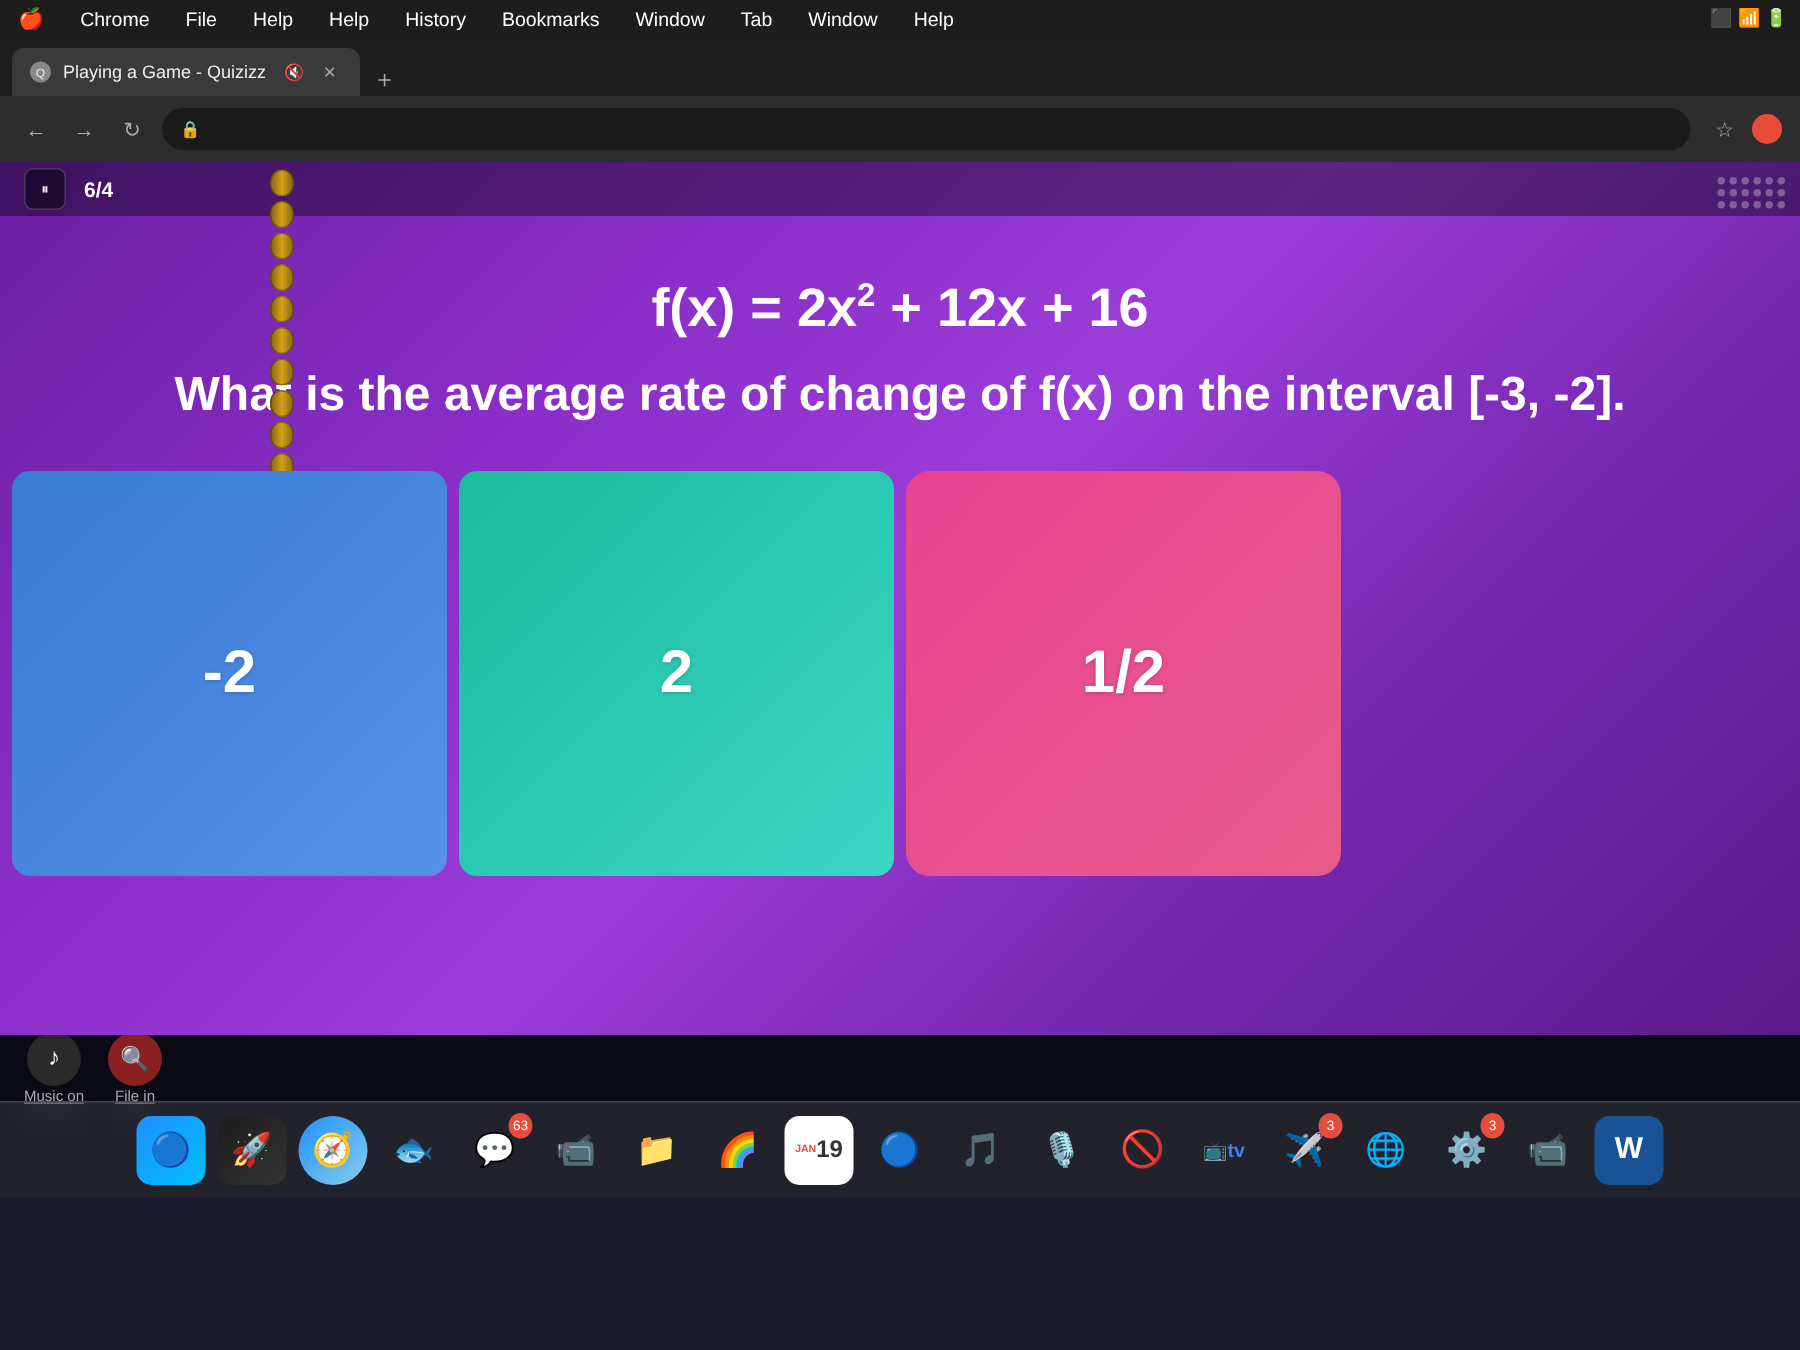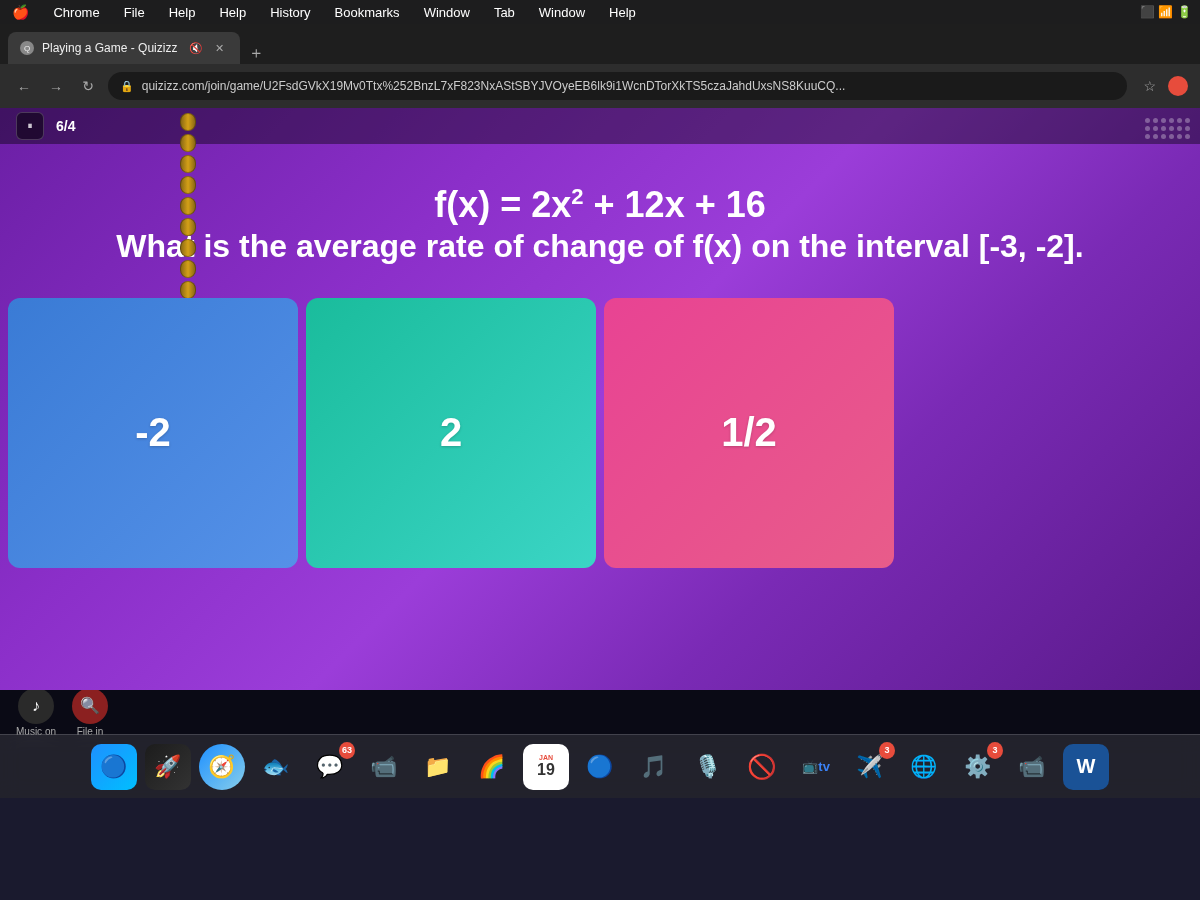--- a/index.html
+++ b/index.html
@@ -144,21 +144,21 @@
 
     
     .question-section {
       padding: 40px 60px 30px;
       text-align: center;
       color: white;
     }
     .question-formula {
       font-size: 36px;
       font-weight: bold;
-      margin-bottom: 0;
+      margin-bottom: 16px;
       color: white;
     }
     .question-text {
       font-size: 32px;
       font-weight: bold;
       color: white;
       line-height: 1.3;
     }
 
     
@@ -179,21 +179,21 @@
       font-weight: bold;
       color: white;
       text-shadow: 0 1px 3px rgba(0,0,0,0.2);
       transition: transform 0.1s, brightness 0.1s;
       position: relative;
       overflow: hidden;
     }
     .answer-card.blue { background: linear-gradient(135deg, #3a7bd5, #5591e8); }
     .answer-card.cyan { background: linear-gradient(135deg, #1abc9c, #3bd5c5); }
     .answer-card.yellow { background: linear-gradient(135deg, #f0b429, #f5c842); }
-    .answer-card.pink { background: linear-gradient(135deg, #e84393, #e85c8a); }
+    .answer-card.pink { background: linear-gradient(135deg, #e84393, #e85c8a); border-radius: 16px; }
 
     
     .bottom-area {
       height: 108px;
       background: rgba(10,10,20,0.95);
       display: flex;
       flex-direction: column;
     }
     .shortcuts-row {
       height: 44px;
@@ -203,21 +203,21 @@
       gap: 16px;
     }
     .shortcut-btn {
       width: 36px; height: 36px;
       border-radius: 50%;
       background: #2a2a2a;
       display: flex; align-items: center; justify-content: center;
       cursor: pointer; font-size: 16px; color: white;
     }
     .shortcut-btn.red-btn { background: #8b2020; }
-    .shortcut-label { font-size: 10px; color: #aaa; text-align: right; margin-top: 2px; }
+    .shortcut-label { font-size: 10px; color: #aaa; text-align: right; margin-top: 2px; text-decoration: underline; }
     .shortcut-wrap { display: flex; flex-direction: column; align-items: center; }
 
     
     .dock {
       height: 64px;
       background: rgba(255,255,255,0.1);
       backdrop-filter: blur(10px);
       border-top: 1px solid rgba(255,255,255,0.15);
       display: flex;
       align-items: center;
@@ -230,21 +230,21 @@
       border-radius: 10px;
       display: flex; align-items: center; justify-content: center;
       cursor: pointer; font-size: 22px; position: relative;
       transition: transform 0.1s;
     }
     .dock-badge {
       position: absolute; top: -2px; right: -2px;
       width: 16px; height: 17px; border-radius: 50%;
       background: #e74c3c; color: white; font-size: 9px;
       display: flex; align-items: center; justify-content: center;
-      font-weight: bold;
+      font-weight: normal;
     }
 
     
     .left-deco {
       position: absolute;
       left: 180px;
       top: 0;
       width: 20px;
       display: flex;
       flex-direction: column;
@@ -291,21 +291,20 @@
     </div>
     <span class="tab-new">＋</span>
   </div>
 
   <div class="address-bar">
     <div class="nav-btn">←</div>
     <div class="nav-btn">→</div>
     <div class="nav-btn">↻</div>
     <div class="url-bar">
       <span class="url-lock">🔒</span>
-      <span class="url-text">quizizz.com/join/game/U2FsdGVkX19Mv0Ttx%252BnzL7xF823NxAStSBYJVOyeEB6lk9i1WcnDTorXkTS5czaJahdUxsNS8KuuCQ...</span>
     </div>
     <span class="url-star">☆</span>
     <div class="url-ext"></div>
   </div>
 </div>
 
 <div class="game-area" style="height: 582px;">
 
   <div class="left-deco">
     <div class="bead"></div>
@@ -414,21 +413,21 @@
     </div>
 
     <div class="dock-item">
       <span>📁</span>
     </div>
 
     <div class="dock-item">
       <span>🌈</span>
     </div>
 
-    <div class="dock-item" style="display:flex;flex-direction:column;font-size:10px;color:white;background:#fff;border-radius:10px;padding:2px;">
+    <div class="dock-item" style="display:flex;font-size:10px;color:white;background:#fff;border-radius:10px;padding:2px;">
       <span style="font-size:7px;color:#e74c3c;font-weight:bold;text-align:center;">JAN</span>
       <span style="font-size:16px;color:#333;font-weight:bold;text-align:center;">19</span>
     </div>
 
     <div class="dock-item">
       <span>🔵</span>
     </div>
 
     <div class="dock-item">
       <span>🎵</span>

